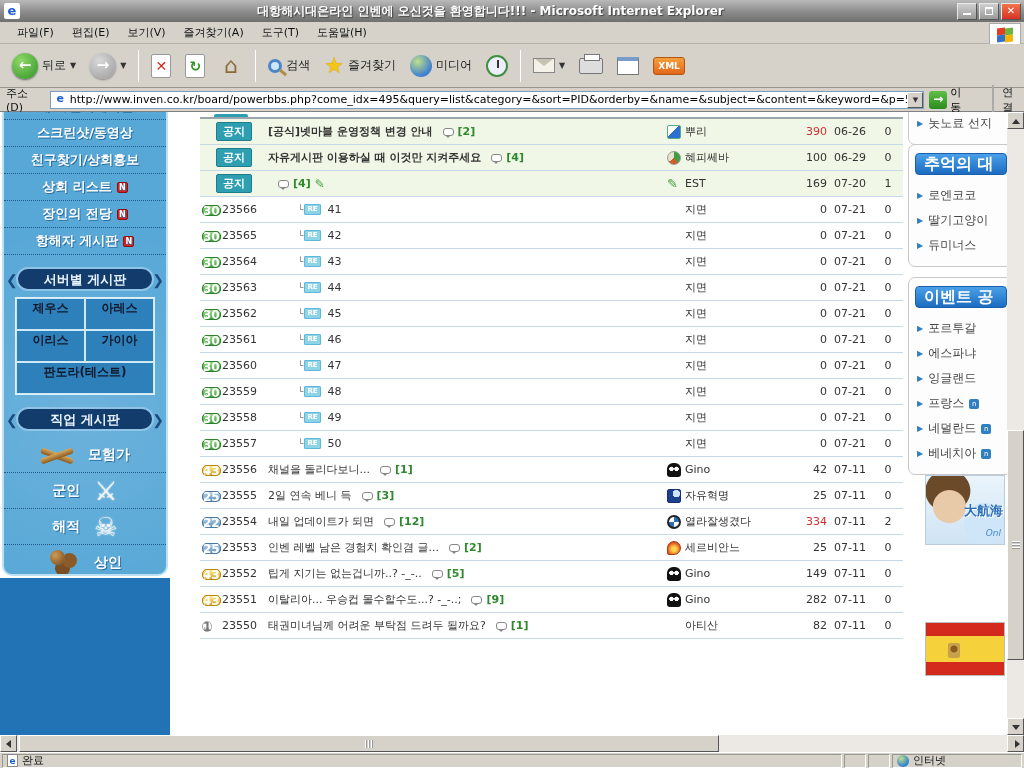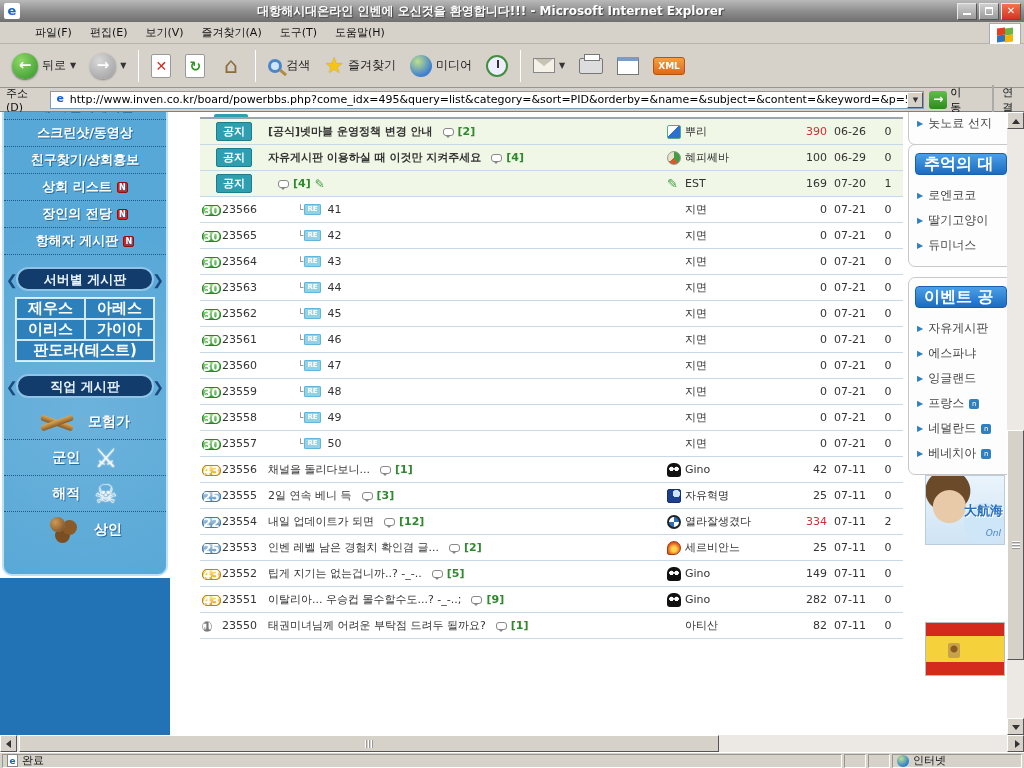--- a/index.html
+++ b/index.html
@@ -15,21 +15,21 @@
     text-shadow:1px 1px 1px #444; white-space:nowrap; overflow:hidden; }
   .win-controls { display:flex; gap:2px; margin-right:3px; }
   .win-btn { width:20px; height:17px; background:linear-gradient(#cfcfcf,#9a9a9a); border:1px solid #e8e8e8;
     border-right-color:#555; border-bottom-color:#555; color:#fff; font-size:10px; line-height:14px;
     text-align:center; font-weight:bold; }
   .win-btn.close { background:linear-gradient(#f2744d,#d63324); }
   .minimize-glyph { display:inline-block; width:8px; border-bottom:2px solid #fff; height:11px; }
   .restore-glyph { display:inline-block; width:8px; height:8px; border:1px solid #fff; border-top-width:2px; margin-top:3px; }
 
   .menubar { position:absolute; top:22px; left:0; width:1024px; height:22px; background:#d6d2ca;
-    border-bottom:1px solid #b8b4ac; display:flex; align-items:flex-end; padding-left:26px; }
+    border-bottom:1px solid #b8b4ac; display:flex; align-items:flex-end; padding-left:8px; }
   .menu-item { font-size:11px; color:#111; padding:3px 9px; }
   .win-logo { position:absolute; right:3px; top:1px; width:32px; height:24px; background:#fff; border:1px solid #aaa;
     display:flex; flex-wrap:wrap; padding:4px 7px; }
   .win-logo i { width:8px; height:7px; display:block; transform:skewY(-8deg); }
   .wl-r{background:#e53c24;} .wl-g{background:#6cb33f;} .wl-b{background:#2e73c8;} .wl-y{background:#f5b400;}
 
   .toolbar { position:absolute; top:44px; left:0; width:1024px; height:44px; background:#d6d2ca;
     border-bottom:1px solid #9a968e; display:flex; align-items:center; padding-left:6px; gap:2px; }
   .tb-btn { display:flex; align-items:center; gap:4px; padding:4px 6px; font-size:12px; color:#222; }
   .tb-sep { width:1px; height:32px; background:#a8a49c; border-right:1px solid #fff; margin:0 4px; }
@@ -83,21 +83,21 @@
     border-bottom:1px dotted #1c5a8c; color:#fff; font-weight:bold; font-size:13px; text-shadow:1px 1px 0 #2a6ea0; }
   .n-badge { width:11px; height:11px; background:#d42222; border:1px solid #8e1010; color:#fff; font-size:8px;
     font-weight:bold; line-height:10px; text-align:center; border-radius:2px; }
   .banner { margin:12px auto 6px; width:138px; height:24px; background:#123c6b; border:2px solid #8fc3e8;
     border-radius:12px; color:#e8f4ff; font-weight:bold; font-size:13px; text-align:center; line-height:21px;
     position:relative; }
   .banner:before,.banner:after { content:"❮"; position:absolute; top:1px; color:#1c4a7e; font-size:14px; }
   .banner:before{ left:-12px; } .banner:after{ content:"❯"; right:-12px; }
   .server-panel { margin:4px auto; width:140px; border:1px solid #dff0fa; background:#2e80ba; }
   .server-grid { display:flex; flex-wrap:wrap; }
-  .server-cell { width:50%; height:21px; border:1px solid #cfe8f6; color:#ffffff; font-size:15px; font-weight:bold;
+  .server-cell { width:50%; height:32px; border:1px solid #cfe8f6; color:#0f172a; font-size:12px; font-weight:bold;
     text-align:center; line-height:19px; }
   .server-cell.wide { width:100%; }
   .job-list { margin-top:2px; }
   .job-row { height:36px; display:flex; align-items:center; justify-content:center; gap:14px;
     border-bottom:1px dotted #1c5a8c; color:#fff; font-weight:bold; font-size:14px; text-shadow:1px 1px 0 #2a6ea0; }
   .job-row:last-child { border-bottom:none; }
   .job-glyph { font-size:26px; line-height:30px; color:#f4f4f4; text-shadow:0 0 2px #fff; }
   .telescope { width:34px; height:22px; position:relative; }
   .telescope:before,.telescope:after { content:""; position:absolute; top:9px; left:0; width:34px; height:6px;
     background:linear-gradient(#d9a85c,#8a5a22); border-radius:3px; }
@@ -722,21 +722,21 @@
               <span class="r-bullet">▶</span>
               <span>듀미너스</span>
             </div>
           </div>
       </div>
       <div class="r-box" style="top:165px;">
         <div class="r-head">이벤트 공</div>
         <div id="event-items">
             <div class="r-item">
               <span class="r-bullet">▶</span>
-              <span>자유게시판</span>
+              <span>포르투갈</span>
             </div>
             <div class="r-item">
               <span class="r-bullet">▶</span>
               <span>에스파냐</span>
             </div>
             <div class="r-item">
               <span class="r-bullet">▶</span>
               <span>잉글랜드</span>
             </div>
             <div class="r-item">

